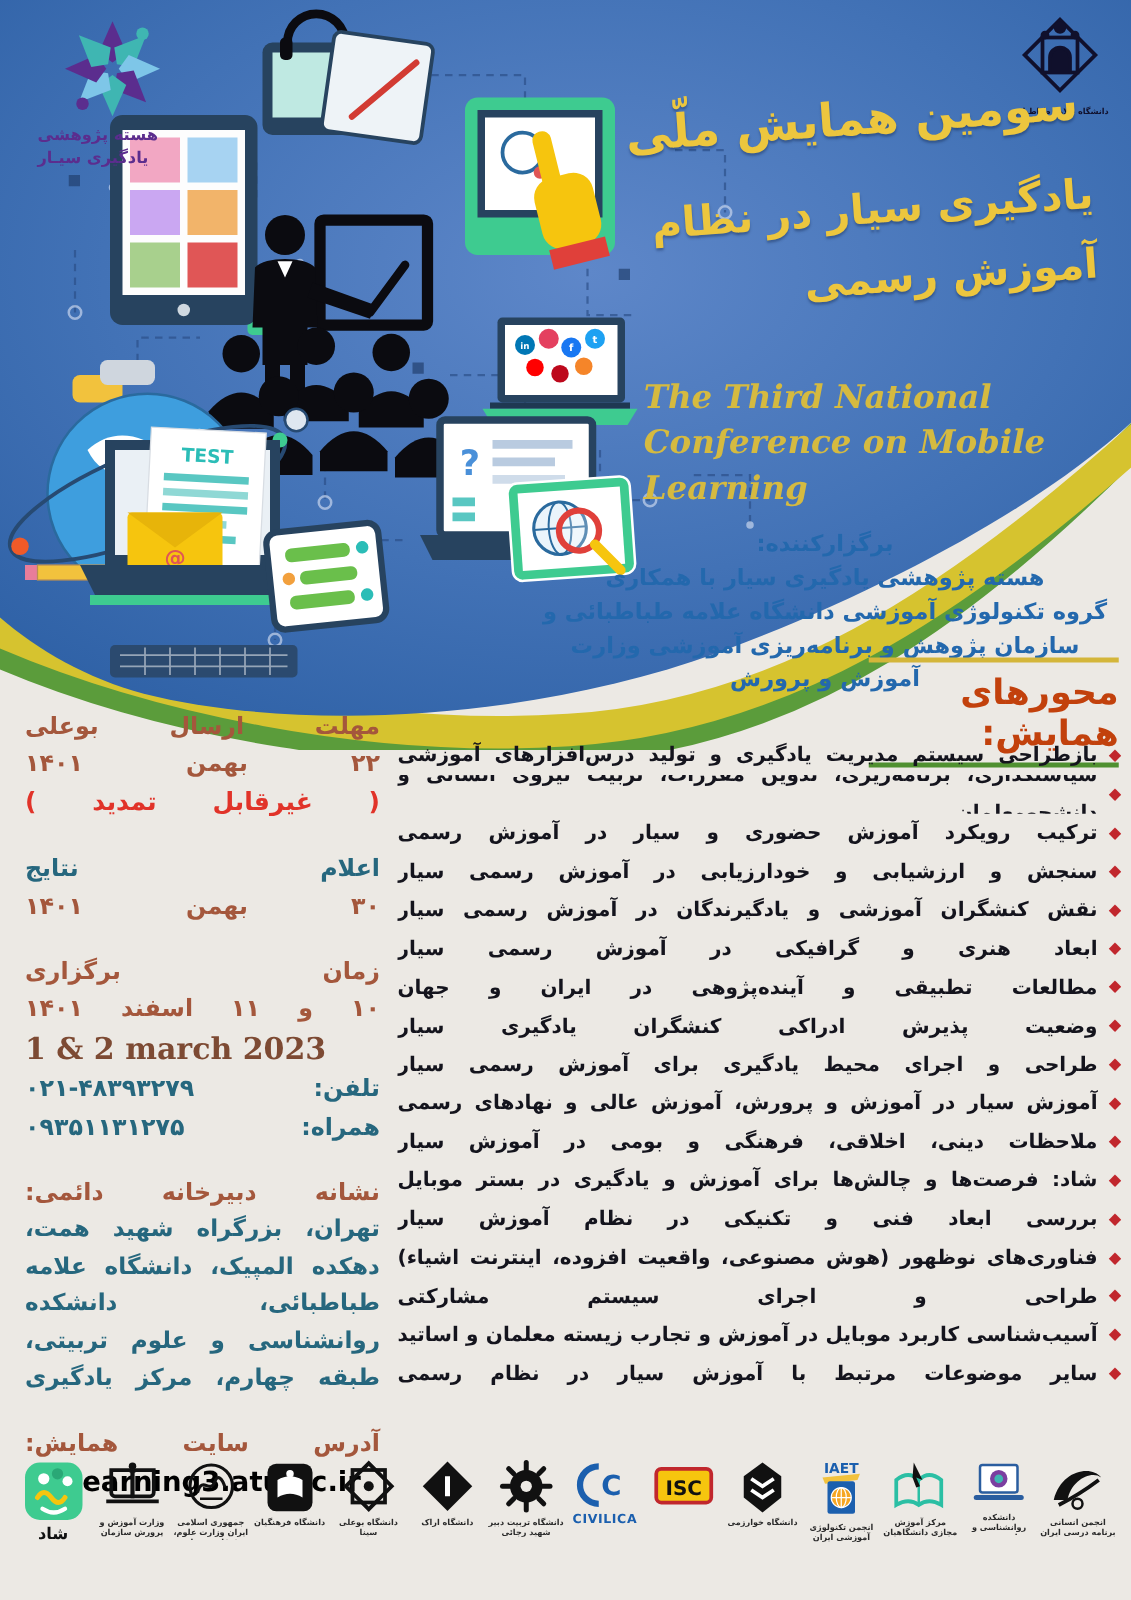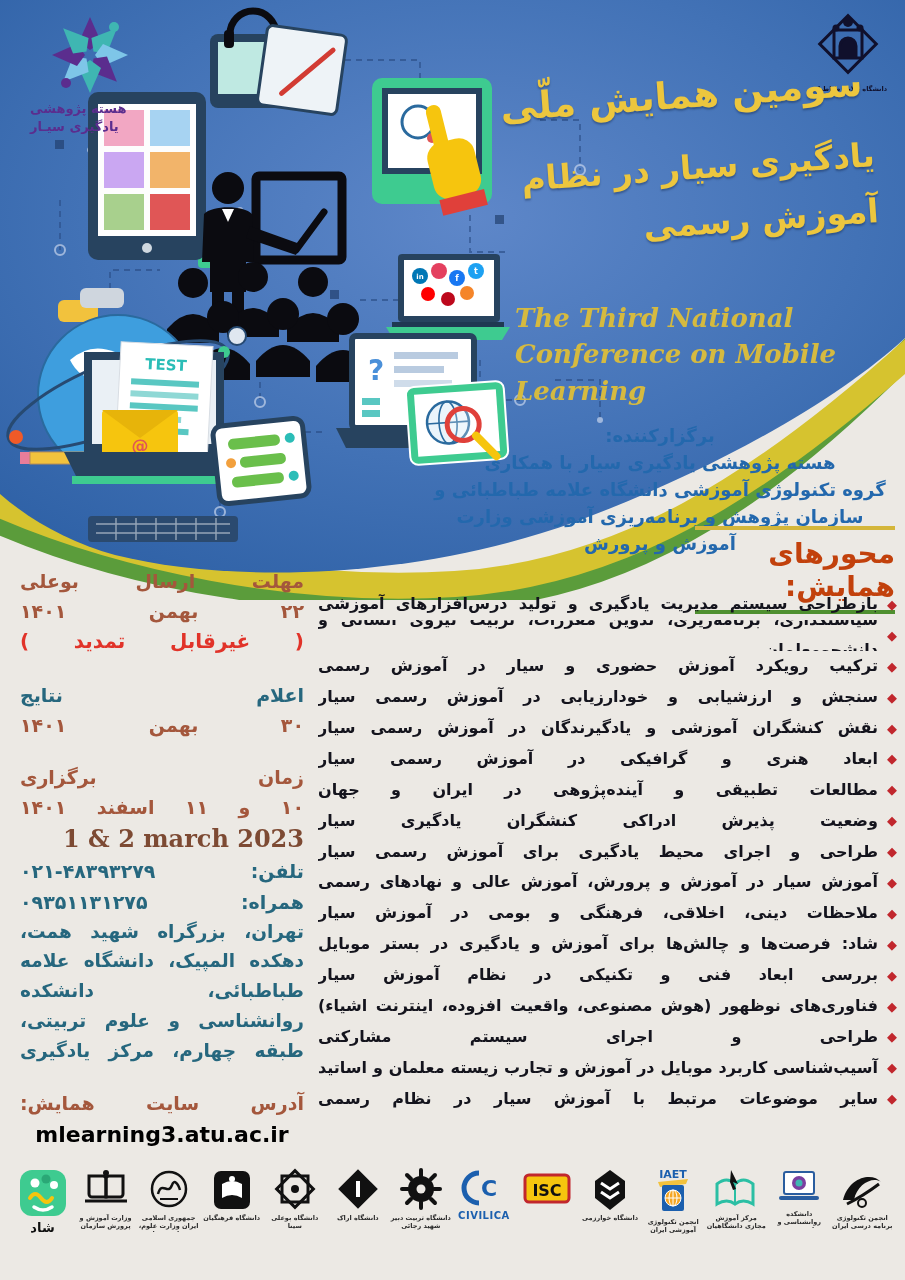--- a/index.html
+++ b/index.html
@@ -46,21 +46,21 @@
   .sidebar{position:absolute;top:566px;left:20px;width:284px;direction:rtl;}
   .sb{font-weight:bold;text-align:justify;text-align-last:justify;line-height:1.58;}
   .sb.brown{color:#a4573c;font-size:19px;}
   .sb.teal{color:#26677e;font-size:19px;}
   .sb.red{color:#e13329;font-size:20px;}
   .sb.gap{margin-top:22px;}
   .sb-row{display:flex;justify-content:space-between;font-weight:bold;color:#26677e;
           font-size:19px;line-height:1.58;}
   .sb-row .num{direction:ltr;}
   .march{font-family:"DejaVu Serif",serif;color:#7d4a33;font-size:24px;font-weight:bold;
-         text-align:right;direction:ltr;line-height:1.45;}
+         text-align:left;direction:ltr;line-height:1.45;}
   .addr{color:#26677e;font-size:18.5px;font-weight:bold;text-align:justify;
         text-align-last:justify;line-height:1.62;}
   .url{color:#000000;font-size:22px;font-weight:bold;direction:ltr;text-align:center;line-height:1.5;}
 
   
   .logos{position:absolute;left:12px;right:12px;bottom:16px;height:96px;
          display:flex;justify-content:space-between;align-items:flex-start;}
   .logo-cell{width:61px;display:flex;flex-direction:column;align-items:center;gap:2px;}
   .logo-cell .caption{font-size:6.5px;color:#2a2a2a;text-align:center;line-height:1.25;
                       font-weight:bold;max-height:18px;overflow:hidden;}
@@ -424,20 +424,21 @@
     <div class="sb brown">۱۰ و ۱۱ اسفند ۱۴۰۱</div>
     <div class="march">1 &amp; 2 march 2023</div>
     <div class="sb-row gap">
       <span>تلفن:</span>
       <span class="num">۰۲۱-۴۸۳۹۳۲۷۹</span>
     </div>
     <div class="sb-row">
       <span>همراه:</span>
       <span class="num">۰۹۳۵۱۱۳۱۲۷۵</span>
     </div>
+    <div class="sb brown gap">نشانه دبیرخانه دائمی:</div>
     <div class="addr">تهران، بزرگراه شهید همت، دهکده المپیک، دانشگاه علامه طباطبائی، دانشکده روانشناسی و علوم تربیتی، طبقه چهارم، مرکز یادگیری</div>
     <div class="sb brown gap">آدرس سایت همایش:</div>
     <div class="url">mlearning3.atu.ac.ir</div>
   </aside>
 
   <footer class="logos">
 
     <div class="logo-cell">
       <svg width="50" height="50" viewBox="0 0 50 50">
         <rect x="2" y="2" width="46" height="46" rx="12" fill="#3ecb90"></rect>
@@ -567,17 +568,17 @@
       </svg>
       <div class="caption">دانشکده روانشناسی و علوم تربیتی دانشگاه علامه طباطبائی</div>
     </div>
 
     <div class="logo-cell">
       <svg width="50" height="44" viewBox="0 0 50 44">
         <path d="M6,32 C12,8 36,4 44,14 C36,8 20,16 17,32 Z" fill="#111"></path>
         <path d="M10,36 q16,-8 32,-20" fill="none" stroke="#111" stroke-width="3"></path>
         <circle cx="25" cy="35" r="4" fill="none" stroke="#111" stroke-width="2"></circle>
       </svg>
-      <div class="caption">انجمن تکنولوژی برنامه درسی ایران</div>
+      <div class="caption">انجمن انسانی برنامه درسی ایران</div>
     </div>
 
   </footer>
 </div>
 
 </body></html>

